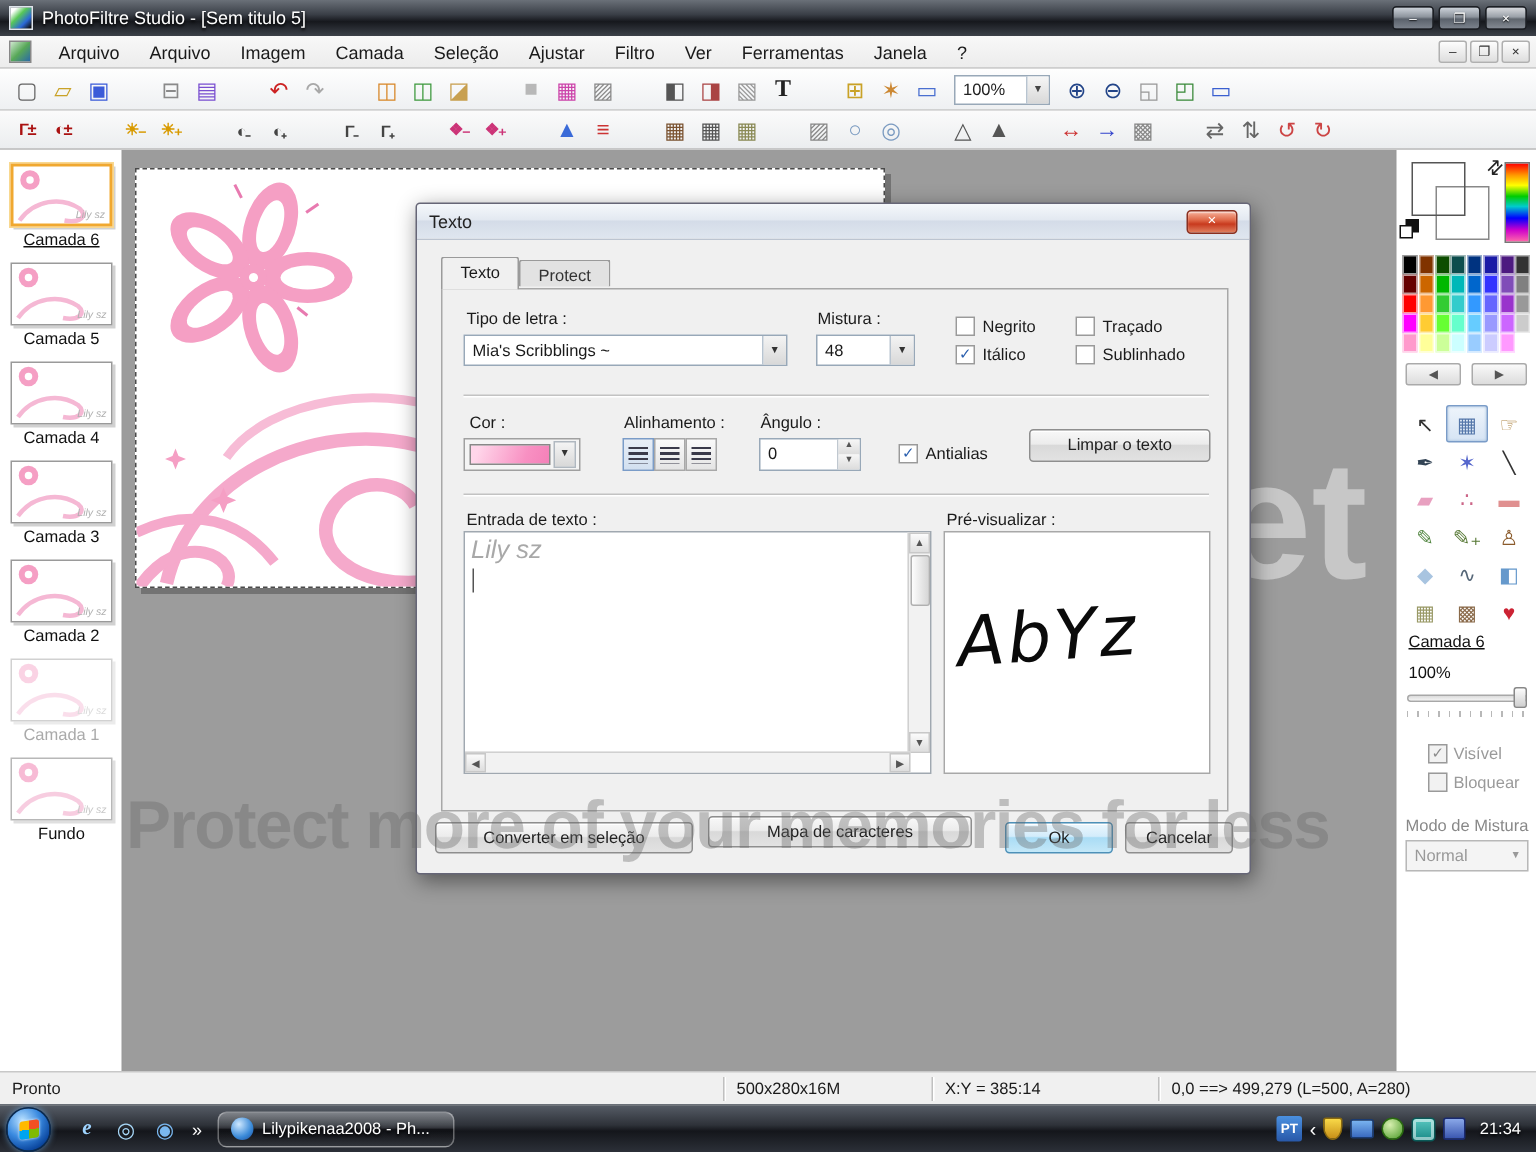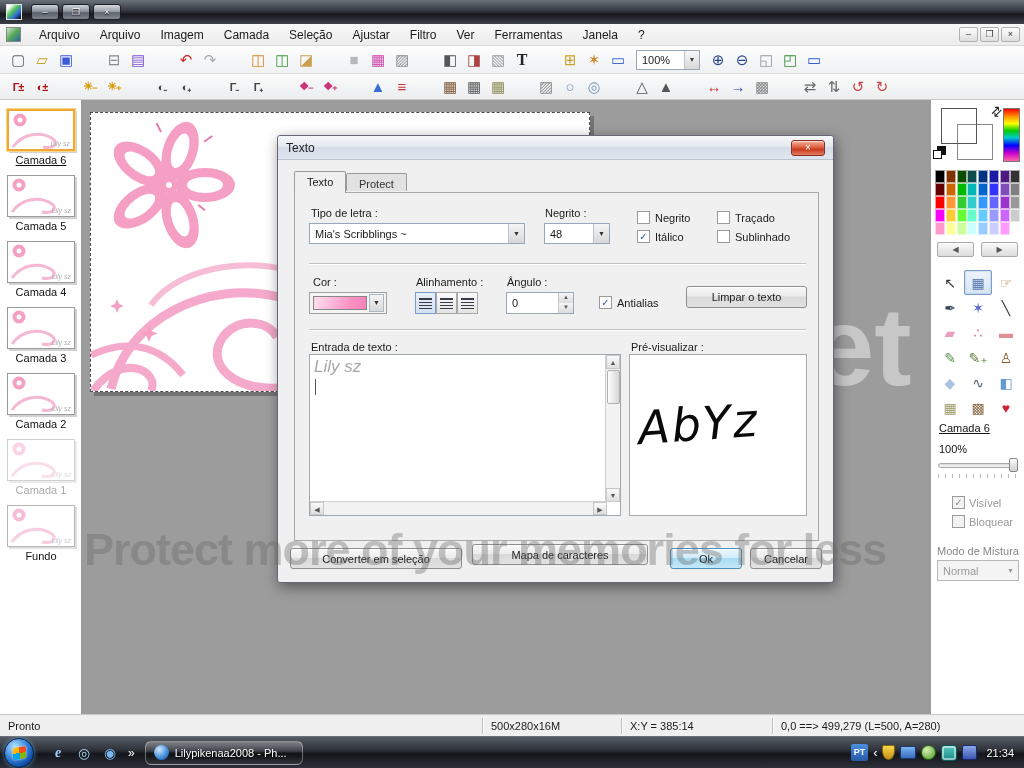--- a/index.html
+++ b/index.html
@@ -148,20 +148,21 @@
   .t-green { width:15px; height:15px; border-radius:50%; background:radial-gradient(circle at 35% 30%,#d8f0b0,#4a9a28); border:1px solid #2a6a10; }
   .t-teal { width:16px; height:16px; border-radius:3px; background:linear-gradient(#58c8c0,#1a8a88); border:1px solid #0a5a58; box-shadow:inset 0 0 0 2px rgba(255,255,255,.5); }
   .t-blue { width:15px; height:15px; border-radius:2px; background:linear-gradient(#8aa8e8,#3a56b0); border:1px solid #1a2a70; }
   #clock { color:#fff; font-size:11px; margin-left:4px; text-shadow:0 1px 2px #000; }
 </style>
 </head>
 <body>
 
 <div class="abs" id="titlebar">
   <div class="app-ico"></div>
+  <div class="ttl">PhotoFiltre Studio - [Sem titulo 5]</div>
   <div class="winbtn">–</div>
   <div class="winbtn">❐</div>
   <div class="winbtn close">×</div>
 </div>
 
 <div class="abs" id="menubar">
   <div class="doc-ico"></div>
   <div style="display:flex;">
     <span class="mitem">Arquivo</span>
       <span class="mitem">Arquivo</span>
@@ -511,21 +512,21 @@
     <div id="dlg-close">×</div>
   </div>
   <div class="tab" id="tab1">Texto</div>
   <div class="tab" id="tab2">Protect</div>
   <div id="tabpage">
     <div class="dlbl" style="left:16px;top:14px;">Tipo de letra :</div>
     <div class="combo" style="left:14px;top:30px;width:216px;">
       <span class="cval">Mia's Scribblings ~</span>
       <span class="carr">▼</span>
     </div>
-    <div class="dlbl" style="left:250px;top:14px;">Negrito :</div>
+    <div class="dlbl" style="left:250px;top:14px;">Mistura :</div>
     <div class="combo" style="left:249px;top:30px;width:66px;">
       <span class="cval">48</span>
       <span class="carr">▼</span>
     </div>
     <div class="dchk" style="left:342px;top:18px;">
       <span class="cbx"></span>
       <span>Negrito</span>
     </div>
     <div class="dchk" style="left:342px;top:37px;">
       <span class="cbx checked"></span>

